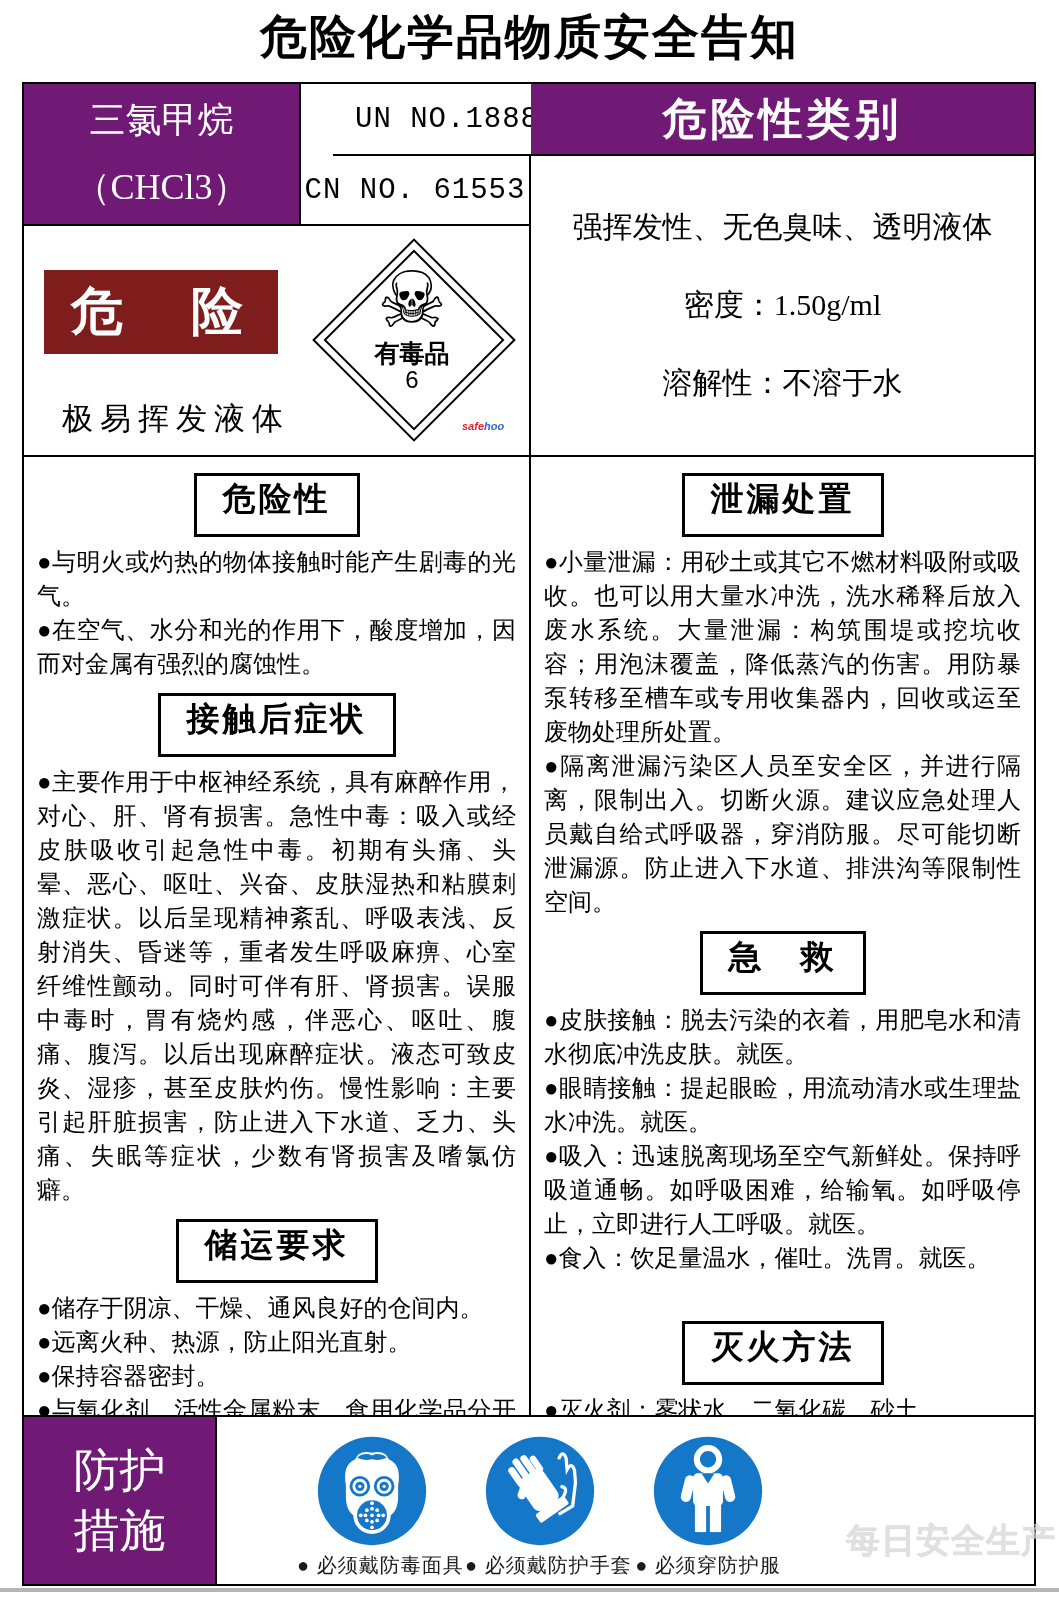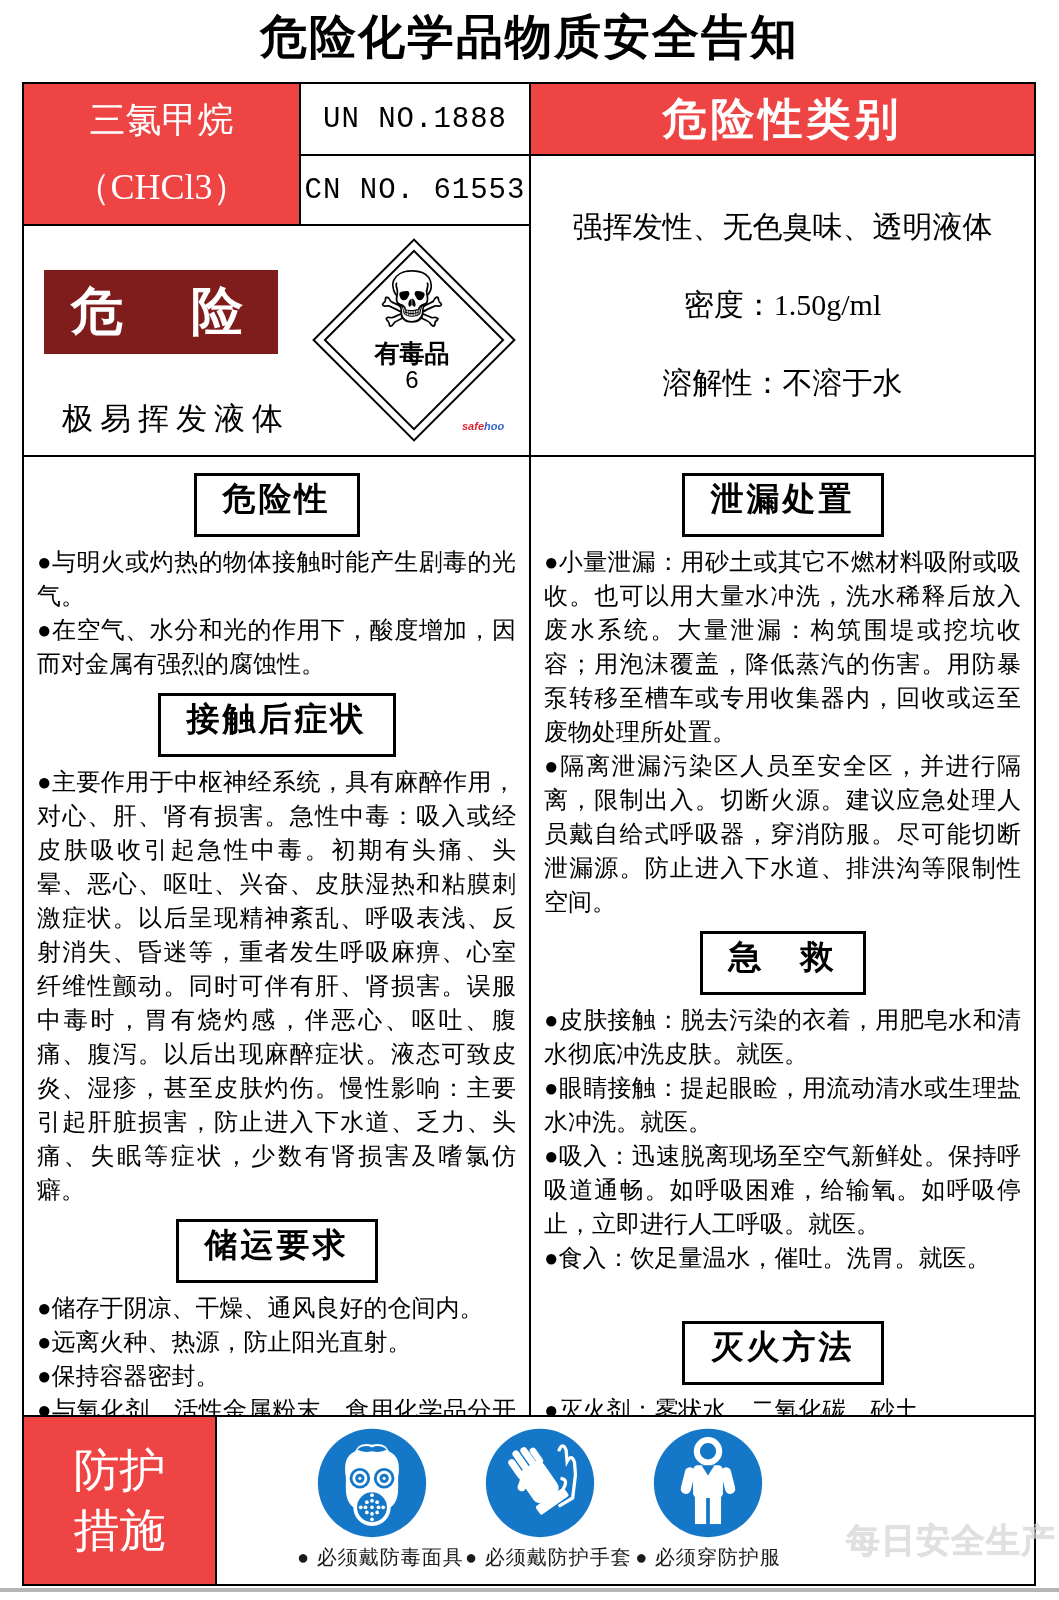--- a/index.html
+++ b/index.html
@@ -8,28 +8,28 @@
   .abs{position:absolute;box-sizing:border-box;}
 
   .page-title{left:0;top:6px;width:1059px;height:70px;text-align:center;
     font-family:"Liberation Sans",sans-serif;font-weight:bold;font-size:47px;letter-spacing:2px;}
 
   .notice-table{left:22px;top:82px;width:1014px;height:1504px;border:2px solid #000;}
 
   .cell{position:absolute;box-sizing:border-box;overflow:hidden;}
   .br{border-right:2px solid #000;}
   .bb{border-bottom:2px solid #000;}
-  .red{background:#ef4444;color:#fff;}
+  .red{background:#701a75;color:#fff;}
 
   
   .name-cell{left:0;top:0;width:277px;height:142px;display:flex;flex-direction:column;
     align-items:center;justify-content:center;gap:18px;font-size:36px;}
   .un-cell,.cn-cell{left:277px;width:230px;display:flex;align-items:center;justify-content:center;
     font-family:"Liberation Mono",monospace;font-size:29px;letter-spacing:1px;}
-  .un-cell{top:0;height:72px;}
+  .un-cell{top:0;height:72px;margin-left:32px;}
   .cn-cell{top:72px;height:70px;}
   .class-header{left:507px;top:0;width:503px;height:72px;display:flex;align-items:center;justify-content:center;
     font-family:"Liberation Sans",sans-serif;font-weight:bold;font-size:44px;letter-spacing:4px;}
   .props-cell{left:507px;top:72px;width:503px;height:301px;display:flex;flex-direction:column;
     justify-content:space-evenly;align-items:center;font-size:30px;padding:14px 8px;}
 
   
   .sign-cell{left:0;top:142px;width:507px;height:231px;}
   .danger-box{position:absolute;left:20px;top:44px;width:234px;height:84px;background:#7f1d1d;color:#fff;
     display:flex;align-items:center;justify-content:center;
@@ -52,21 +52,21 @@
   .main-right{left:507px;top:373px;width:503px;height:960px;padding:4px 13px;}
   .sec-title{display:table;margin:12px auto 8px;border:3px solid #000;padding:1px 26px 12px;
     font-family:"Liberation Sans",sans-serif;font-weight:bold;font-size:33px;letter-spacing:3px;background:#fff;}
   .mt-lg{margin-top:46px;}
   .p{font-size:24px;line-height:34px;text-align:justify;}
 
   
   .prot-cell{left:0;top:1333px;width:193px;height:167px;display:flex;flex-direction:column;
     align-items:center;justify-content:center;font-size:46px;line-height:60px;}
   .icons-cell{left:193px;top:1333px;width:817px;height:167px;display:flex;align-items:flex-start;
-    gap:18px;padding:10px 0 0 80px;}
+    gap:18px;padding:18px 0 0 80px;}
   .prot-item{width:150px;text-align:center;flex:0 0 auto;}
   .prot-item svg{display:block;margin:0 auto;}
   .prot-label{margin-top:5px;font-family:"Liberation Sans",sans-serif;font-size:20px;
     letter-spacing:1px;color:#1a1a1a;white-space:nowrap;}
 
   .wechat-watermark{left:842px;top:1518px;width:210px;display:flex;align-items:center;gap:4px;
     opacity:.75;pointer-events:none;}
   .wechat-watermark .wm-text{font-family:"Liberation Sans",sans-serif;font-weight:bold;font-size:34px;
     color:#d6d6d6;text-shadow:0 0 1px #bbb;white-space:nowrap;letter-spacing:1px;}
   .bottom-divider{left:0;top:1588px;width:1059px;height:4px;background:#b5b5b5;}

